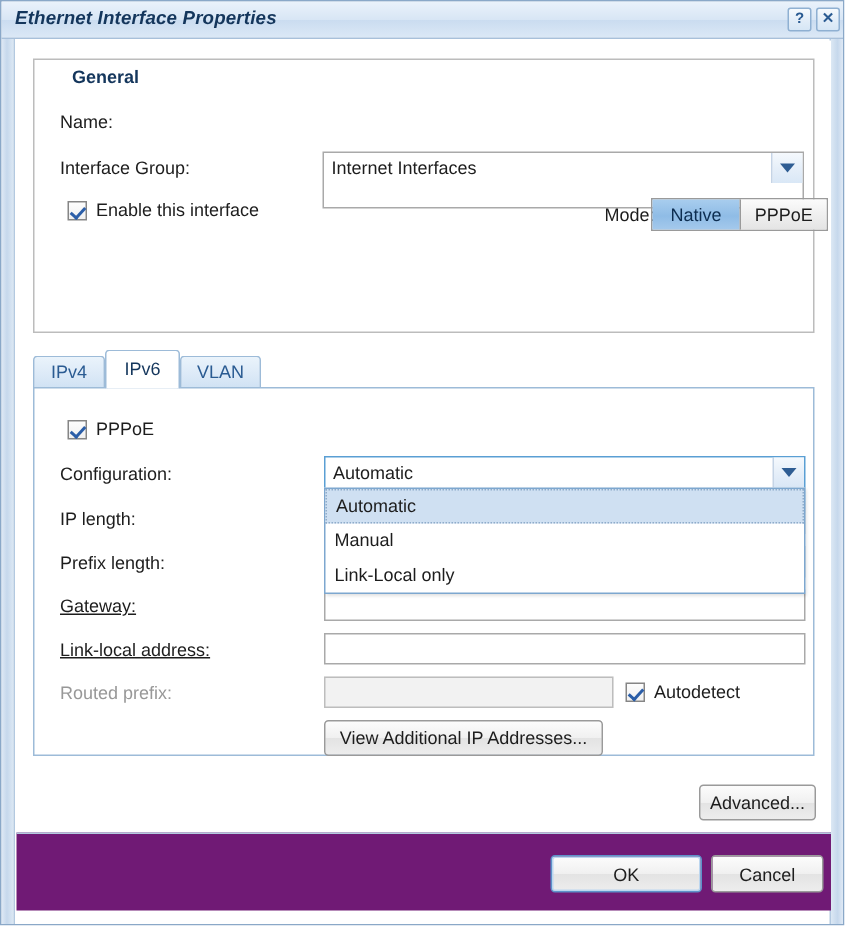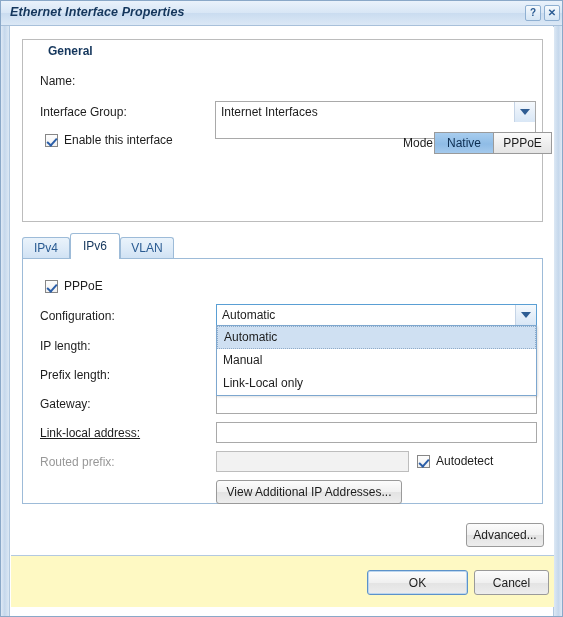--- a/index.html
+++ b/index.html
@@ -305,21 +305,21 @@
   .btn.default {
     border: 1px solid #5d92c9;
     box-shadow: 0 0 0 1px #bcd6ef inset;
   }
 
   
   .footer {
     position: absolute;
     left: 10px; top: 554px;
     width: 543px; height: 52px;
-    background: #fef9c3;
+    background: #701a75;
     border-top: 1px solid #b3c9e0;
     box-sizing: border-box;
   }
 </style>
 </head>
 <body>
 
 <div class="window">
 
   <div class="titlebar">
@@ -380,21 +380,21 @@
             <span class="chev"></span>
           </div>
       </div>
 
       <div class="lbl" style="left:17px; top:80px;">IP length:</div>
       <input class="txtbox" style="left: 193px; top: 76px; width: 321px;" value="">
 
       <div class="lbl" style="left:17px; top:109px;">Prefix length:</div>
       <input class="txtbox" style="left: 193px; top: 105px; width: 321px;" value="">
 
-      <div class="lbl" style="left:17px; top:138px;">Gateway:</div>
+      <div class="lbl" style="left:17px; top:138px;text-decoration:underline;">Gateway:</div>
       <input class="txtbox" style="left: 193px; top: 134px; width: 321px;" value="">
 
       <div class="lbl" style="left:17px; top:167px;text-decoration:underline;">Link-local address:</div>
       <input class="txtbox" style="left: 193px; top: 163px; width: 321px;" value="">
 
       <div class="lbl dim" style="left:17px; top:196px;">Routed prefix:</div>
       <input class="txtbox disabled" style="left: 193px; top: 192px; width: 193px;" disabled="" value="">
 
       <div class="cb-wrap" style="left:394px; top:195px;">
         <span class="cbox"></span>

